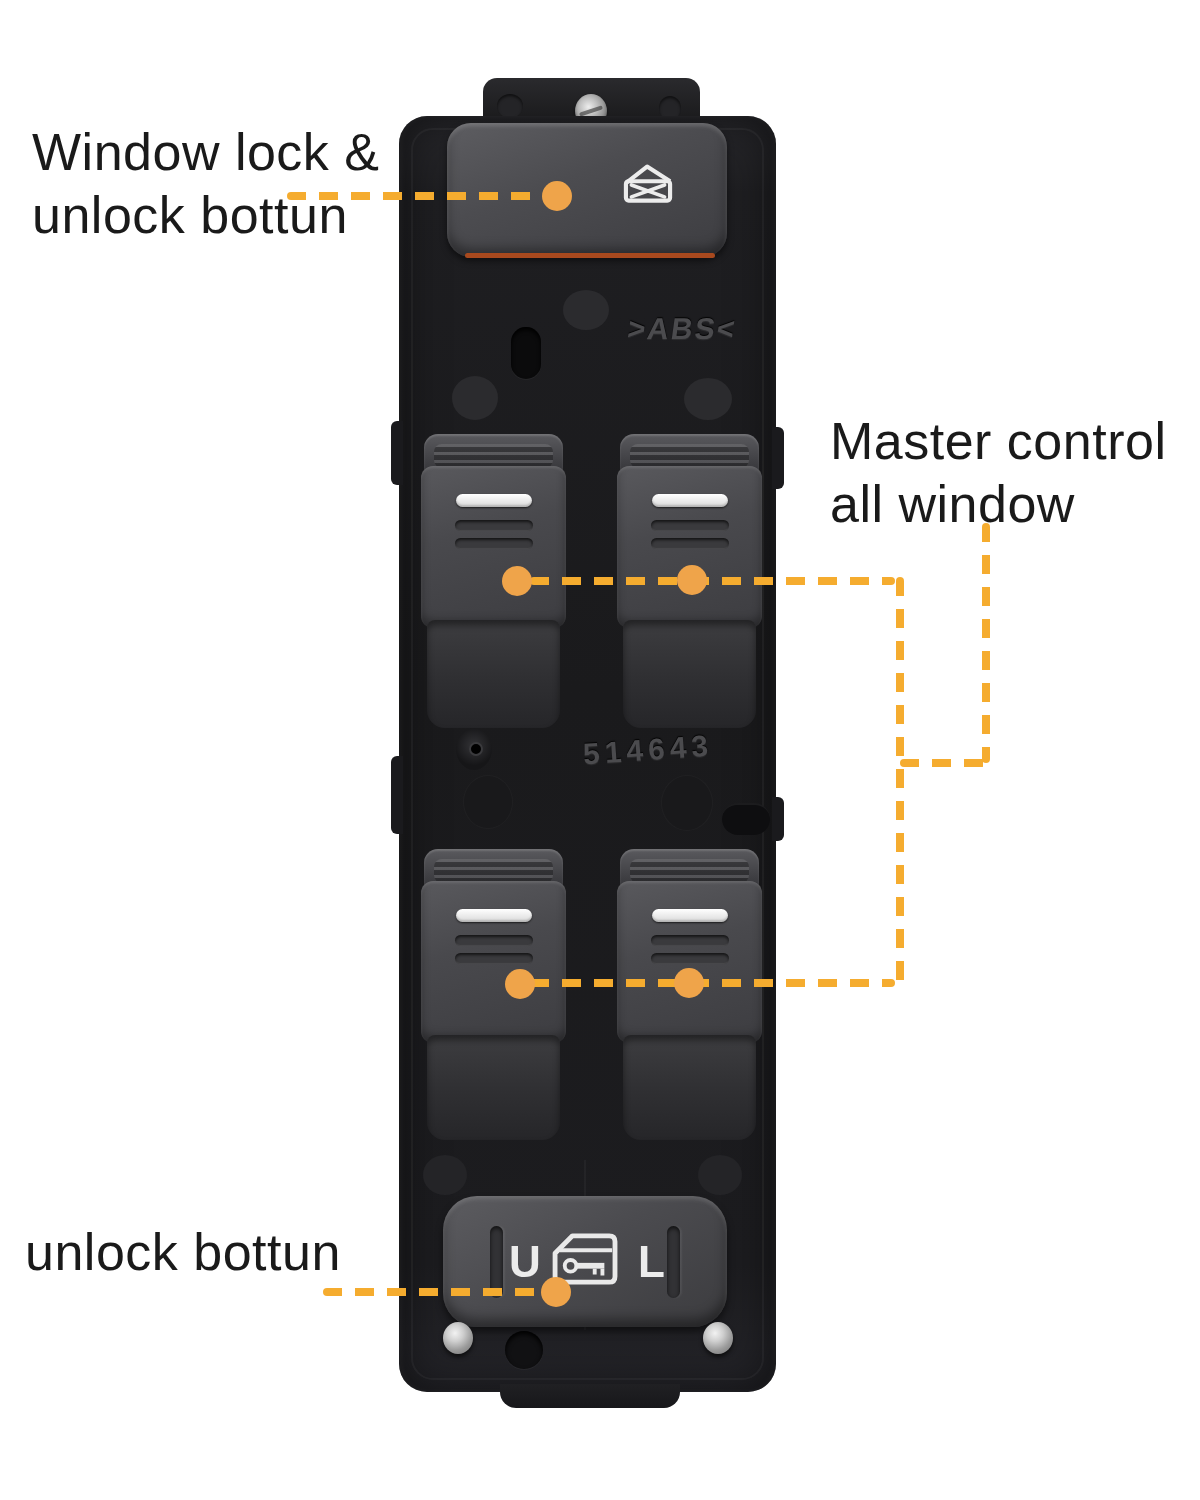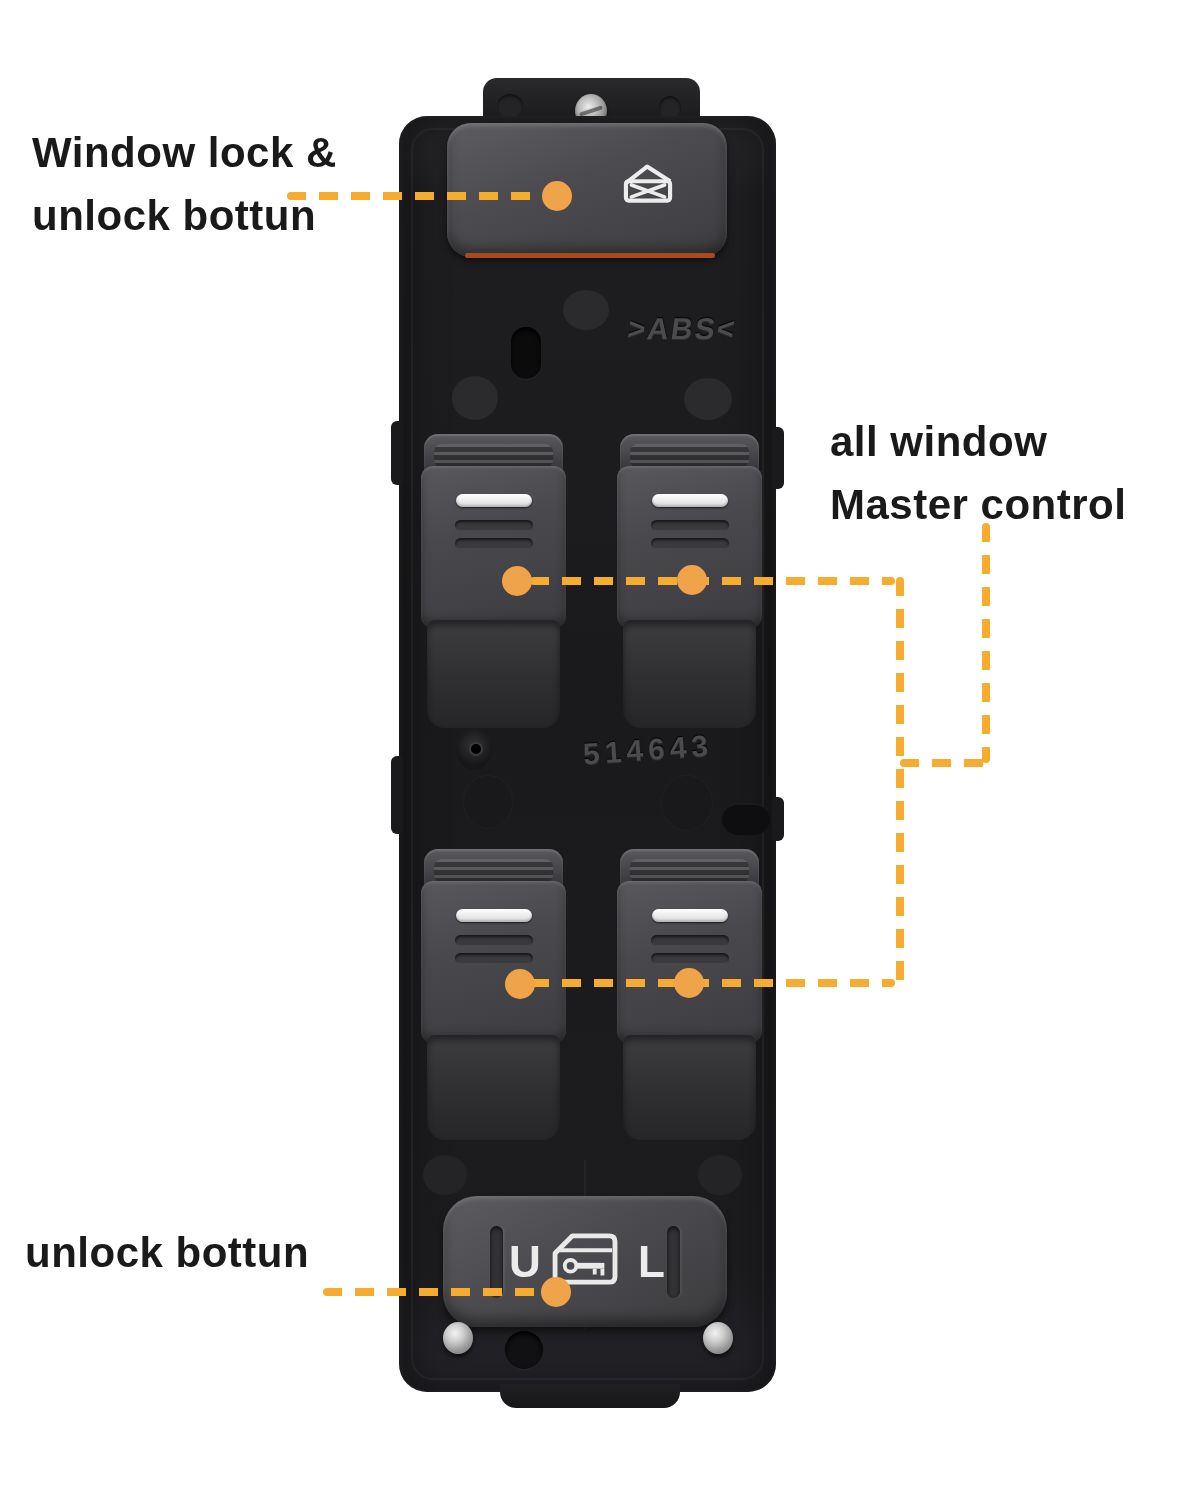--- a/index.html
+++ b/index.html
@@ -16,21 +16,21 @@
   .canvas{
     position:relative;width:1200px;height:1500px;margin:0 auto;
     background:var(--background);overflow:hidden;
     font-family:"Liberation Sans", sans-serif;
   }
   .abs{position:absolute;}
 
   
   .callout{
     position:absolute;color:var(--label-text);
-    font-size:42px;font-weight:bold;line-height:63px;letter-spacing:0.5px;
+    font-size:52px;font-weight:normal;line-height:63px;letter-spacing:0.5px;
     white-space:nowrap;
   }
 
   
   .dash-h{
     position:absolute;height:8px;border-radius:4px;
     background:repeating-linear-gradient(90deg,var(--accent-dash) 0 19px,transparent 19px 32px);
   }
   .dash-v{
     position:absolute;width:8px;border-radius:4px;
@@ -262,22 +262,22 @@
   <div class="rivet" style="left:703px;top:1322px;"></div>
   <div class="abs bottom-hole"></div>
   <div class="abs bottom-tab"></div>
 
   <div class="callout" style="left:32px;top:121px;">
     <div>Window lock &amp;</div>
     <div>unlock bottun</div>
   </div>
 
   <div class="callout" style="left:830px;top:410px;">
+    <div>Master control</div>
     <div>all window</div>
-    <div>Master control</div>
   </div>
 
   <div class="callout" style="left:25px;top:1221px;">
     <div>unlock bottun</div>
   </div>
 
   <div class="dash-h" style="left:287px;top:192px;width:256px;"></div>
   <div class="dash-h" style="left:530px;top:577px;width:365px;"></div>
   <div class="dash-h" style="left:530px;top:979px;width:365px;"></div>
   <div class="dash-v" style="left:896px;top:577px;height:410px;"></div>

